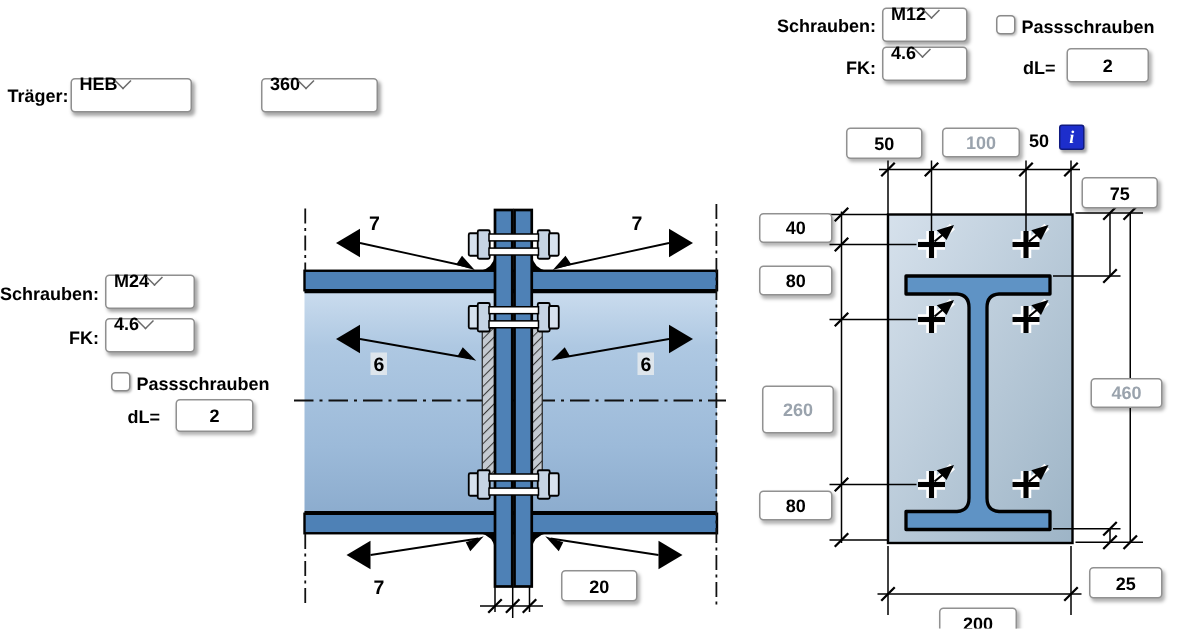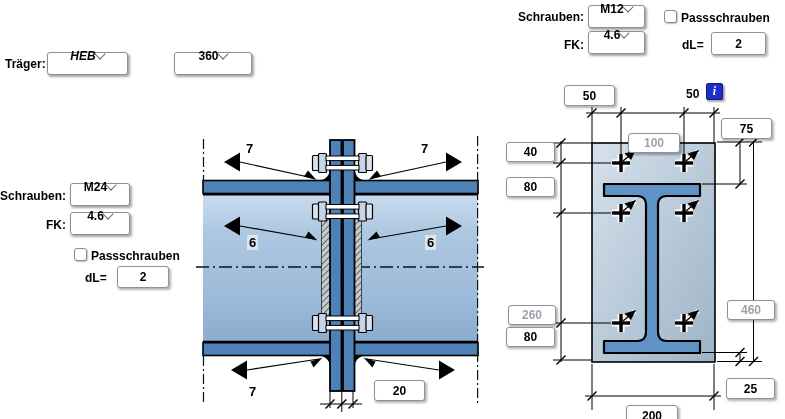--- a/index.html
+++ b/index.html
@@ -3,27 +3,27 @@
 <meta charset="utf-8">
 <style>
   html,body{margin:0;padding:0;}
   body{width:785px;height:419px;background:#fff;font-family:"Liberation Sans",sans-serif;position:relative;overflow:hidden;}
   #screen{position:absolute;left:0;top:0;width:785px;height:419px;}
   svg.draw{position:absolute;left:0;top:0;}
   .lbl{position:absolute;font-weight:bold;font-size:12px;color:#000;white-space:nowrap;}
   .rlbl{text-align:right;}
   .dd{position:absolute;background:#fff;border:1px solid #8f8f8f;border-radius:3px;
       box-shadow:1.5px 2px 2.5px rgba(0,0,0,.35);display:flex;align-items:center;
-      justify-content:center;padding:0 6px 16px 5px;font-weight:bold;font-size:12px;color:#000;box-sizing:border-box;}
+      justify-content:flex-start;padding:0 6px 16px 5px;font-weight:bold;font-size:12px;color:#000;box-sizing:border-box;}
   .chev{width:7px;height:7px;border-right:1.7px solid #6a6a6a;border-bottom:1.7px solid #6a6a6a;
         transform:rotate(45deg);margin-top:-4px;flex:0 0 auto;}
   .box{position:absolute;background:#fff;border:1px solid #919191;border-radius:3px;
        box-shadow:1.5px 2px 2.5px rgba(0,0,0,.3);display:flex;align-items:center;justify-content:center;
        font-weight:bold;font-size:12px;color:#000;box-sizing:border-box;}
-  .ro{color:#9aa3ad;margin-top:48px;}
+  .ro{color:#9aa3ad;}
   .cb{position:absolute;width:13px;height:13px;background:#fff;border:1px solid #8a8a8a;border-radius:3px;
       box-shadow:1px 1px 1.5px rgba(0,0,0,.25);box-sizing:border-box;}
   .num{position:absolute;font-weight:bold;font-size:13px;color:#000;}
   .numbg{background:#dde5ec;padding:0 2px;}
   .info{position:absolute;width:15px;height:15px;background:#1d2ecc;border:1px solid #101a80;border-radius:2px;
         color:#fff;font-family:"Liberation Serif",serif;font-style:italic;font-weight:bold;font-size:12px;
         display:flex;align-items:center;justify-content:center;box-shadow:1.5px 2px 2px rgba(0,0,0,.35);}
 </style>
 </head>
 <body>
@@ -248,21 +248,21 @@
       <line x1="592" y1="364" x2="592" y2="410"></line>
           <line x1="714" y1="364" x2="714" y2="410"></line>
       <line x1="585" y1="396" x2="721" y2="396"></line>
       <line x1="587.5" y1="400.5" x2="596.5" y2="391.5" stroke-width="1.5"></line>
       <line x1="709.5" y1="400.5" x2="718.5" y2="391.5" stroke-width="1.5"></line>
     </g>
   </g>
 </svg>
 
 <span class="lbl" style="left:5px;top:57px;">Träger:</span>
-<div class="dd" style="left:47px;top:52px;width:81px;height:23px;font-style:italic;">
+<div class="dd" style="left:47px;top:52px;width:81px;height:23px;">
   <span>HEB</span>
   <span class="chev"></span>
 </div>
 <div class="dd" style="left:135px;top:52px;width:78px;height:23px;margin-left:39px;">
   <span>360</span>
   <span class="chev"></span>
 </div>
 
 <span class="lbl rlbl" style="left:0px;top:189px;width:66px;">Schrauben:</span>
 <div class="dd" style="left:70px;top:183px;width:60px;height:23px;">
@@ -302,21 +302,21 @@
 <span class="num" style="left:417px;top:383px;">7</span>
 <div class="box" style="left:356px;top:380px;width:51px;height:21px;margin-left:18px;">20</div>
 
 <div class="box" style="left:564px;top:85px;width:51px;height:21px;">50</div>
 <div class="box ro" style="left:628px;top:85px;width:52px;height:20px;">100</div>
 <span class="lbl" style="left:686px;top:87px;">50</span>
 <div class="info" style="left:706px;top:83px;">i</div>
 
 <div class="box" style="left:506px;top:142px;width:49px;height:20px;">40</div>
 <div class="box" style="left:506px;top:177px;width:49px;height:20px;">80</div>
-<div class="box ro" style="left:508px;top:257px;width:48px;height:20px;">260</div>
+<div class="box ro" style="left:508px;top:257px;width:48px;height:32px;">260</div>
 <div class="box" style="left:506px;top:327px;width:49px;height:20px;">80</div>
 
 <div class="box" style="left:721px;top:118px;width:51px;height:21px;">75</div>
 <div class="box ro" style="left:727px;top:252px;width:48px;height:20px;">460</div>
 <div class="box" style="left:726px;top:378px;width:49px;height:21px;">25</div>
 
 <div class="box" style="left:626px;top:369px;width:52px;height:21px;margin-top:36px;">200</div>
 
 </div>
 

